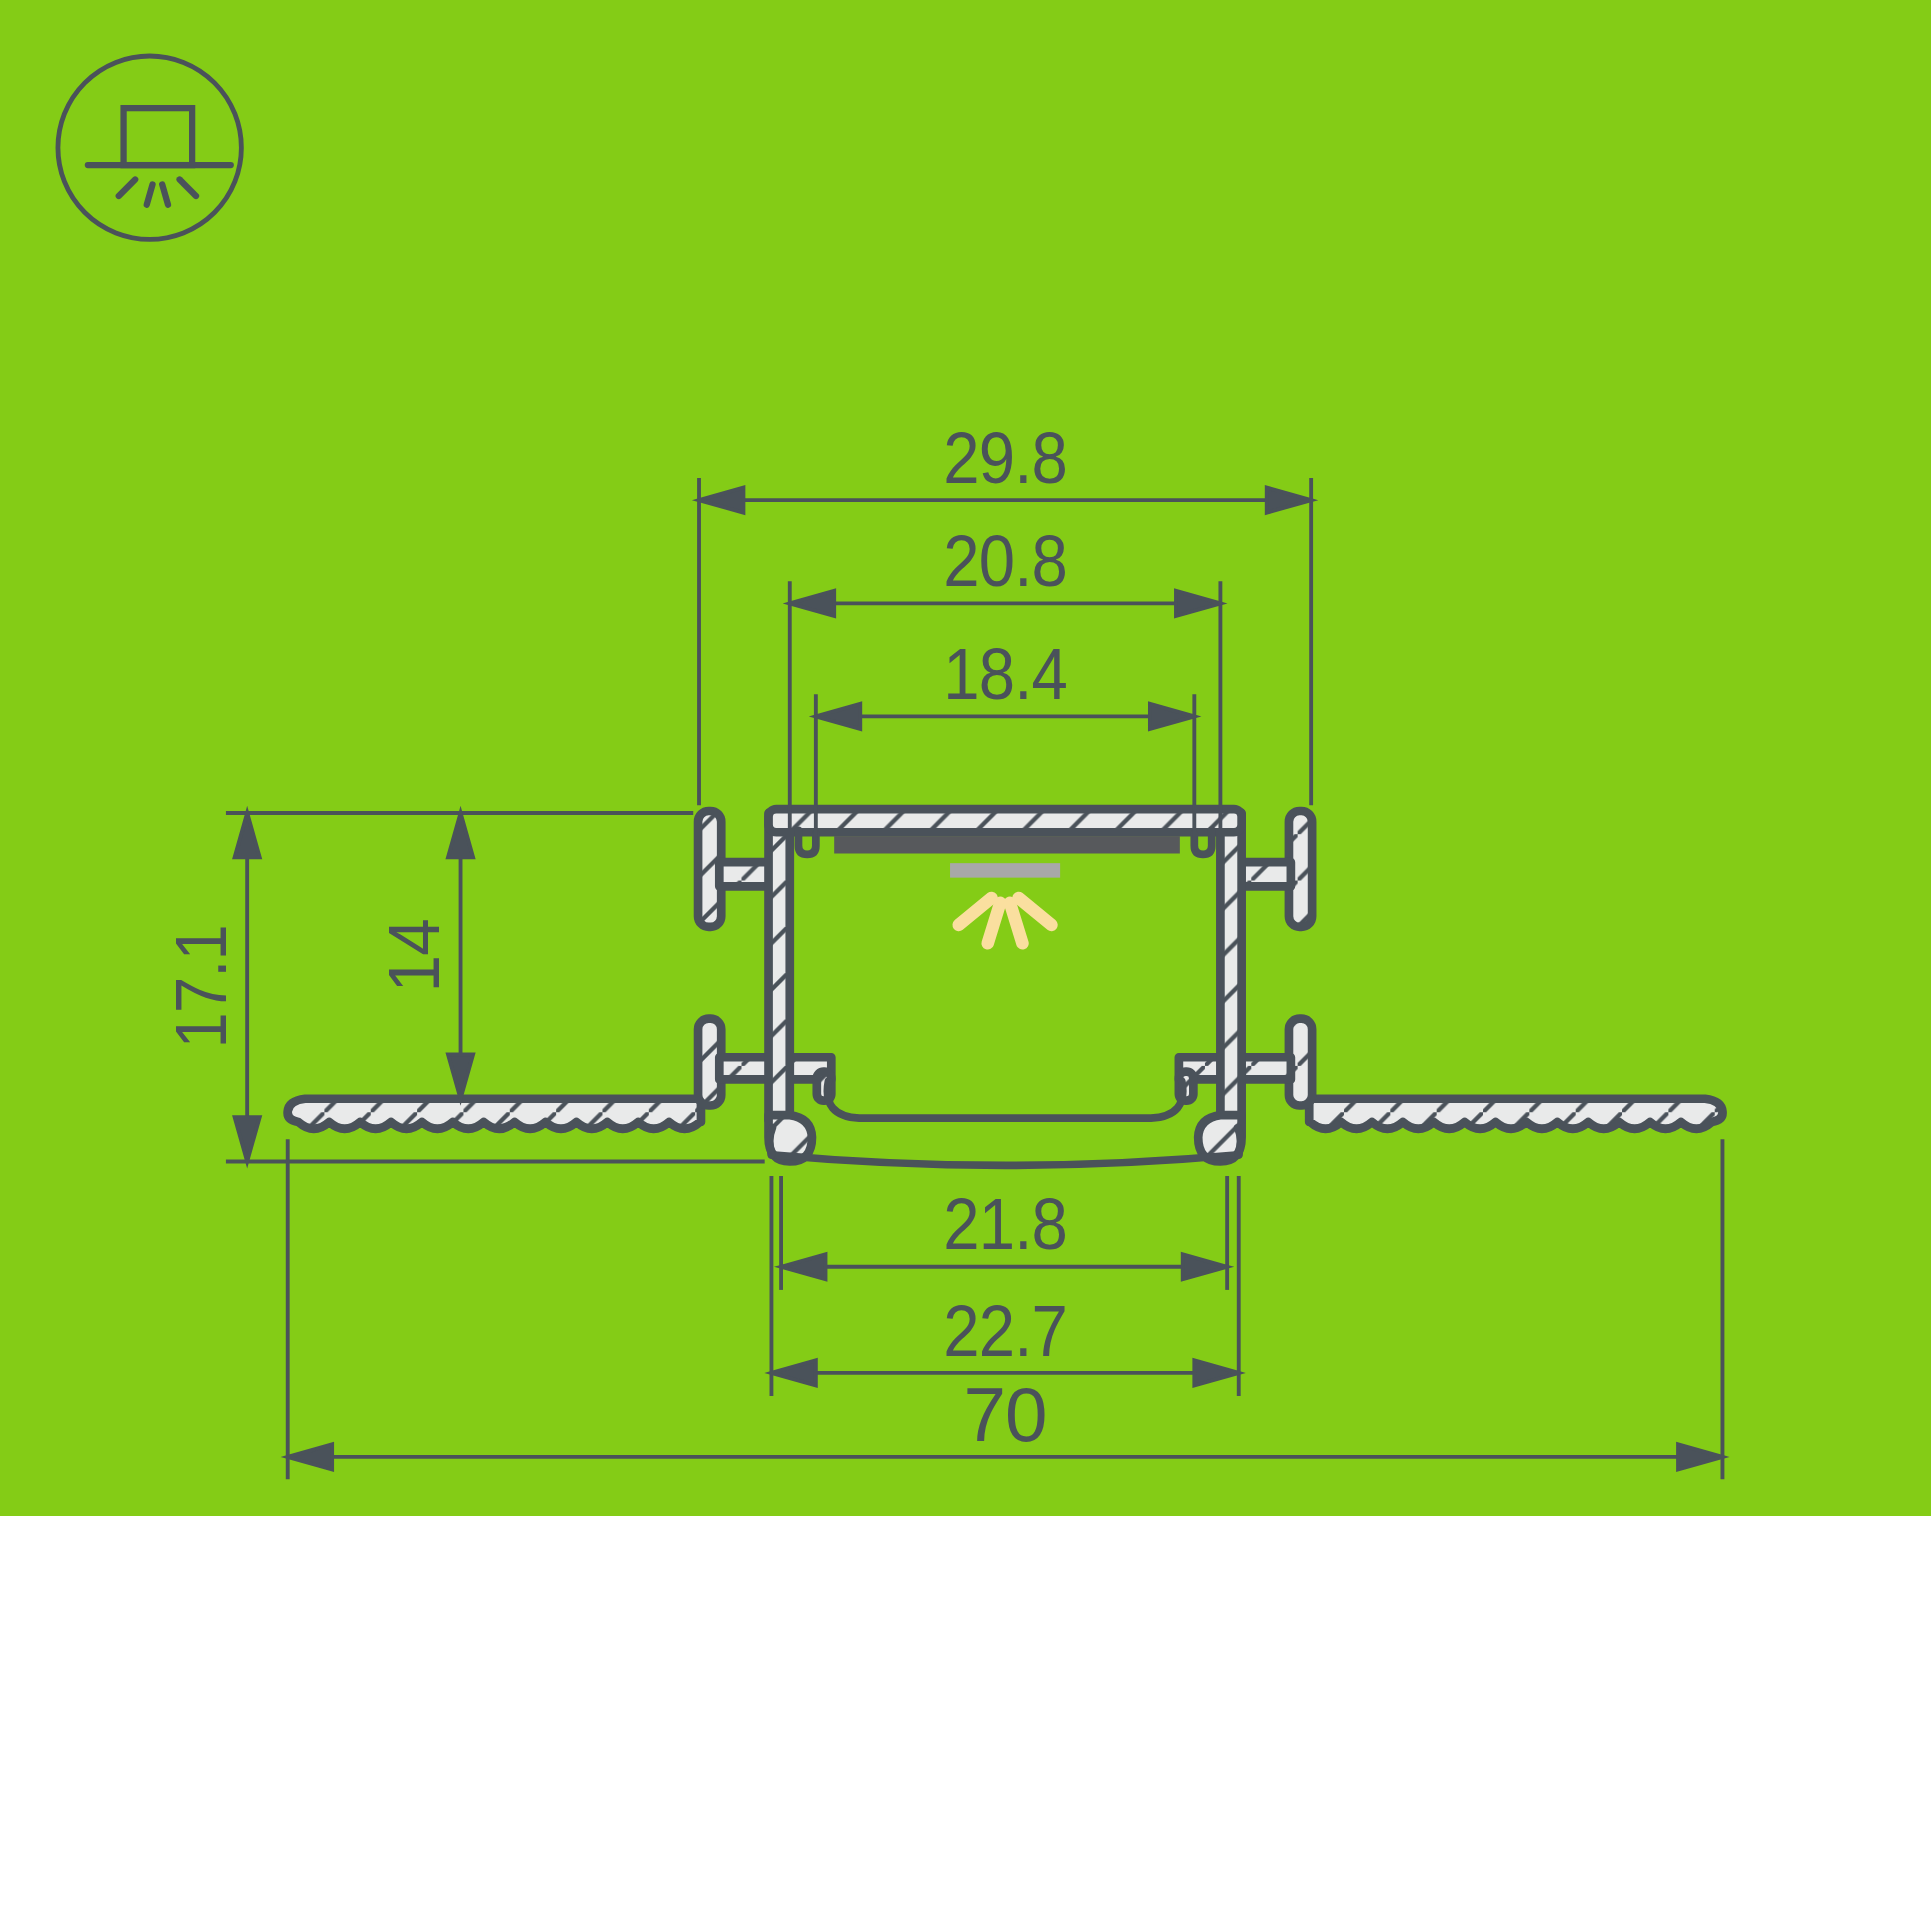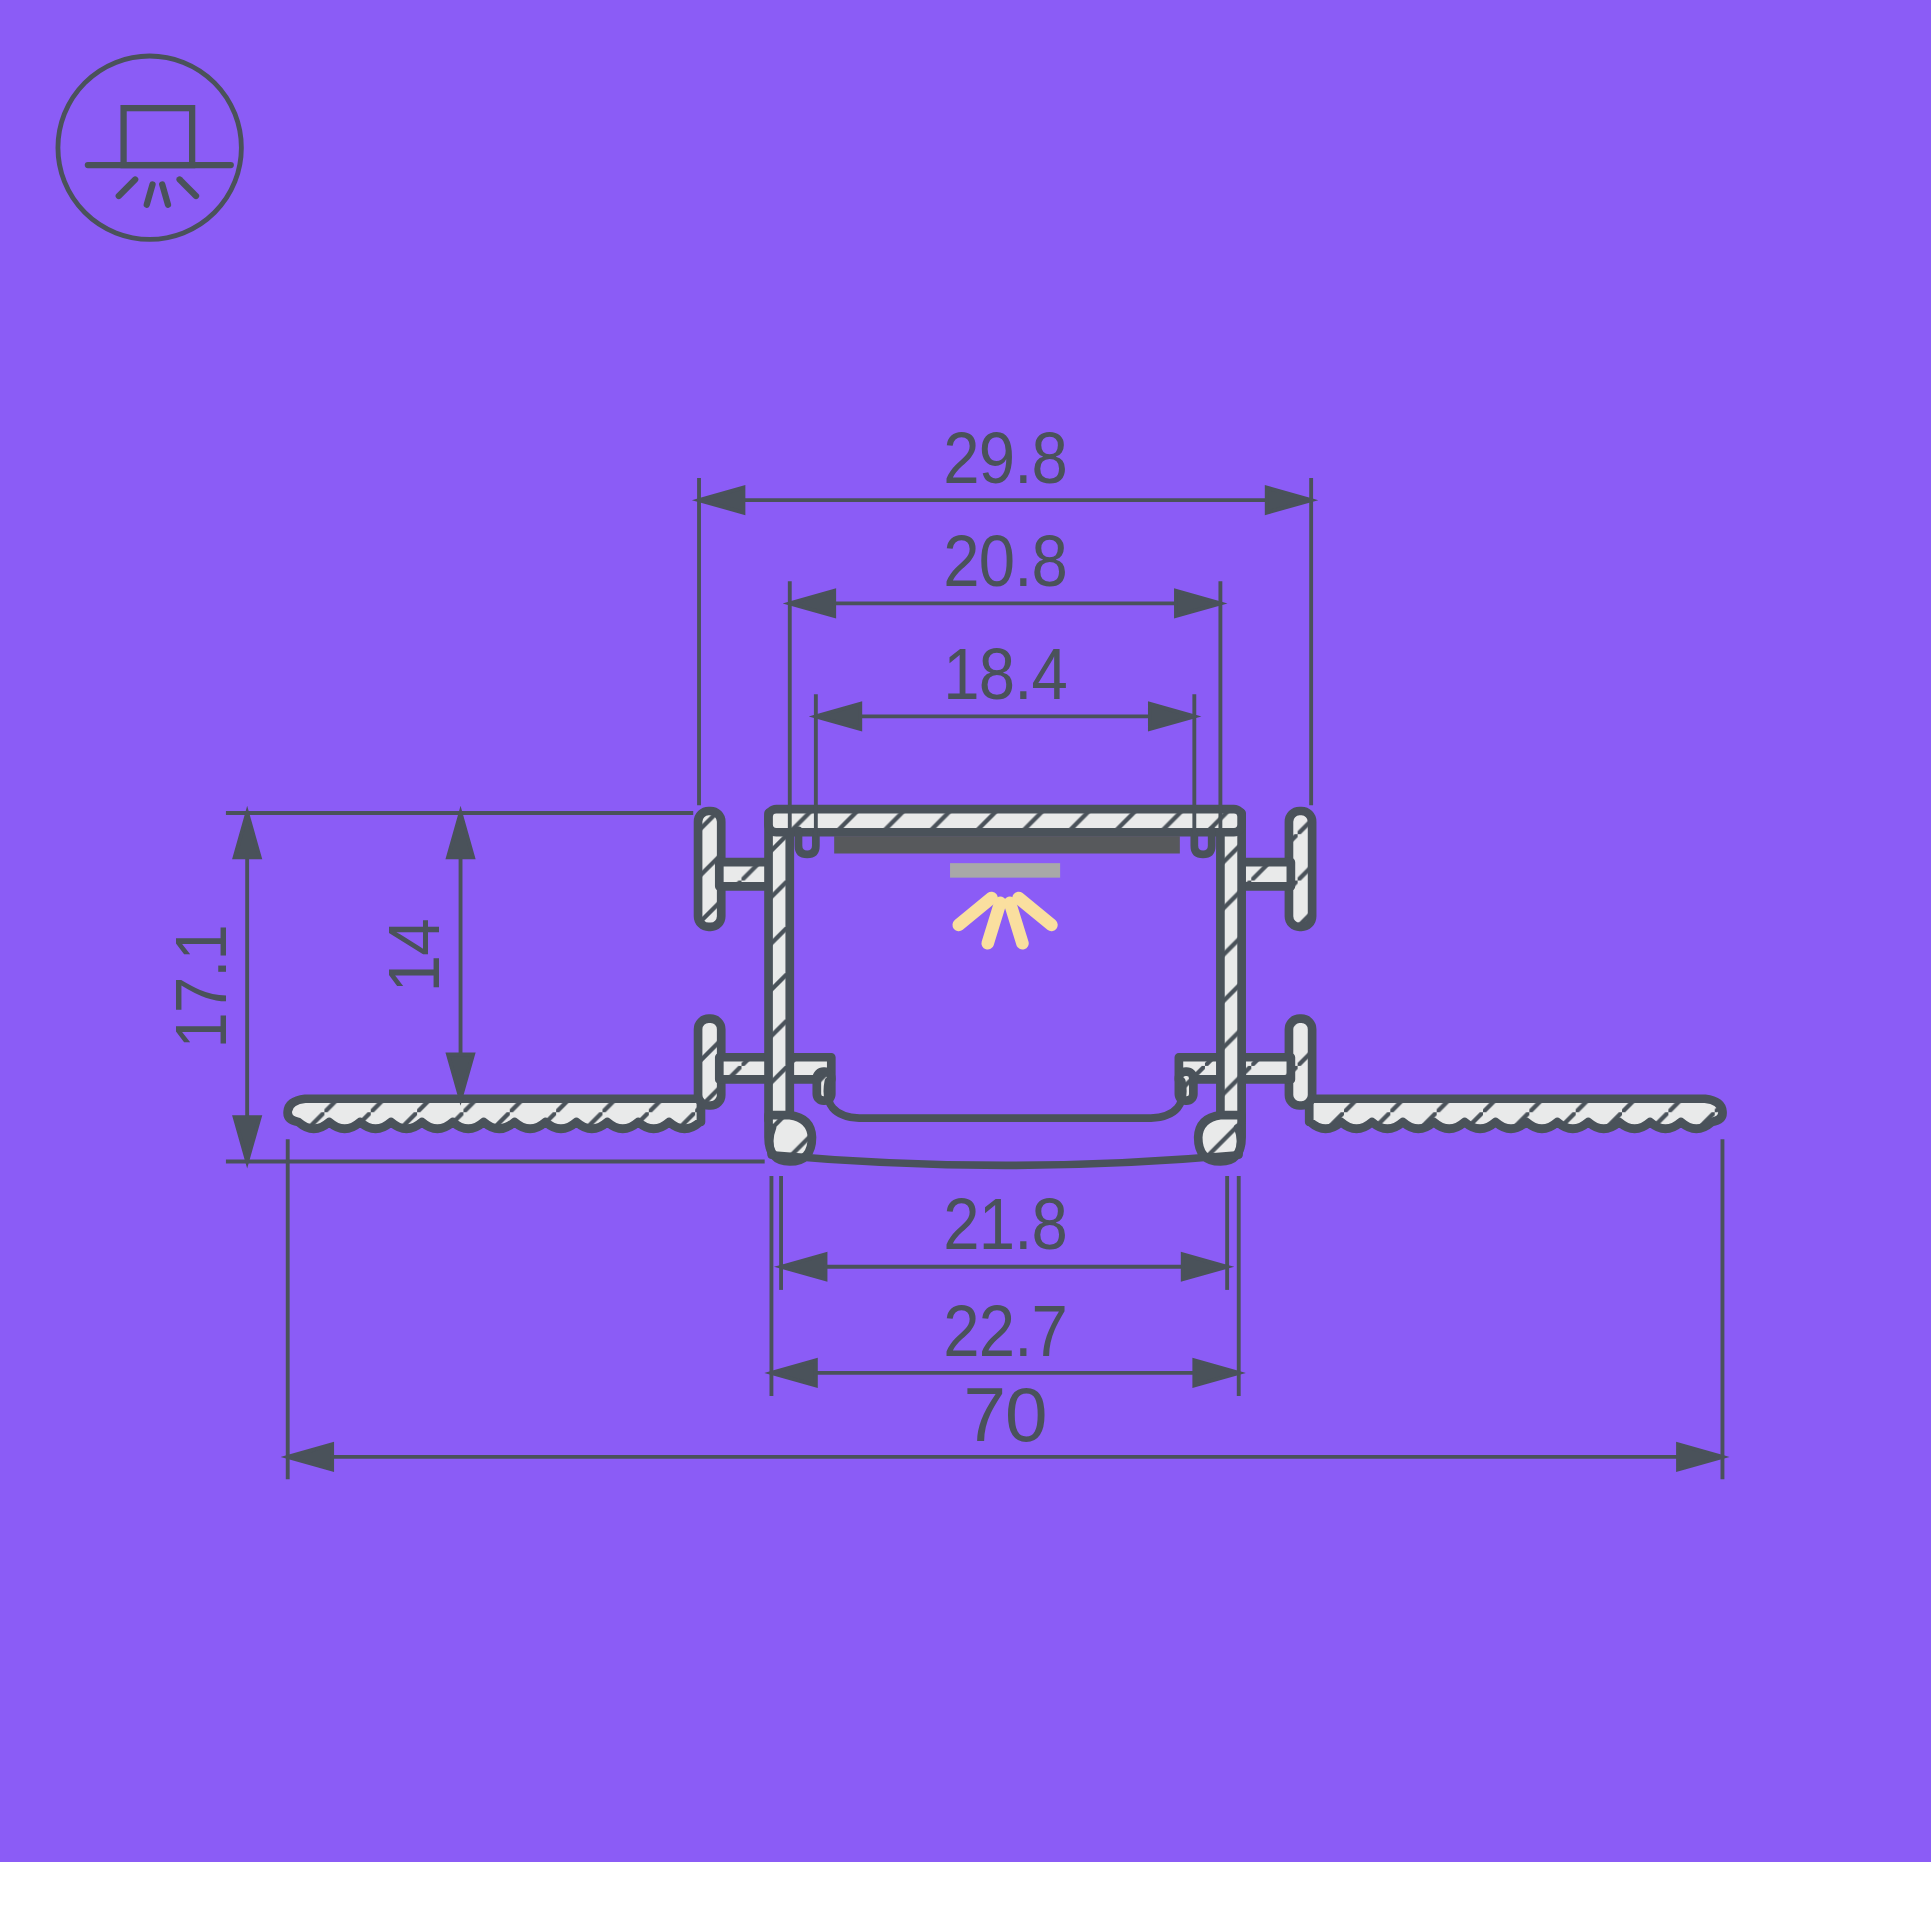--- a/index.html
+++ b/index.html
@@ -1,19 +1,19 @@
 <!DOCTYPE html>
 <html><head>
 <meta charset="utf-8">
 <style>
   html,body{margin:0;padding:0;background:#ffffff;}
   .stage{
     position:relative;
-    width:1931px;height:1862px;
-    background:#8b5cf6;
+    width:1931px;height:1516px;
+    background:#84cc16;
     font-family:"Liberation Sans", sans-serif;
     overflow:hidden;
   }
   .stage svg{position:absolute;left:0;top:0;}
   text.dim{
     font-family:"Liberation Sans", sans-serif;
     font-size:75px;
     fill:#4a525a;
     letter-spacing:-1px;
   }

